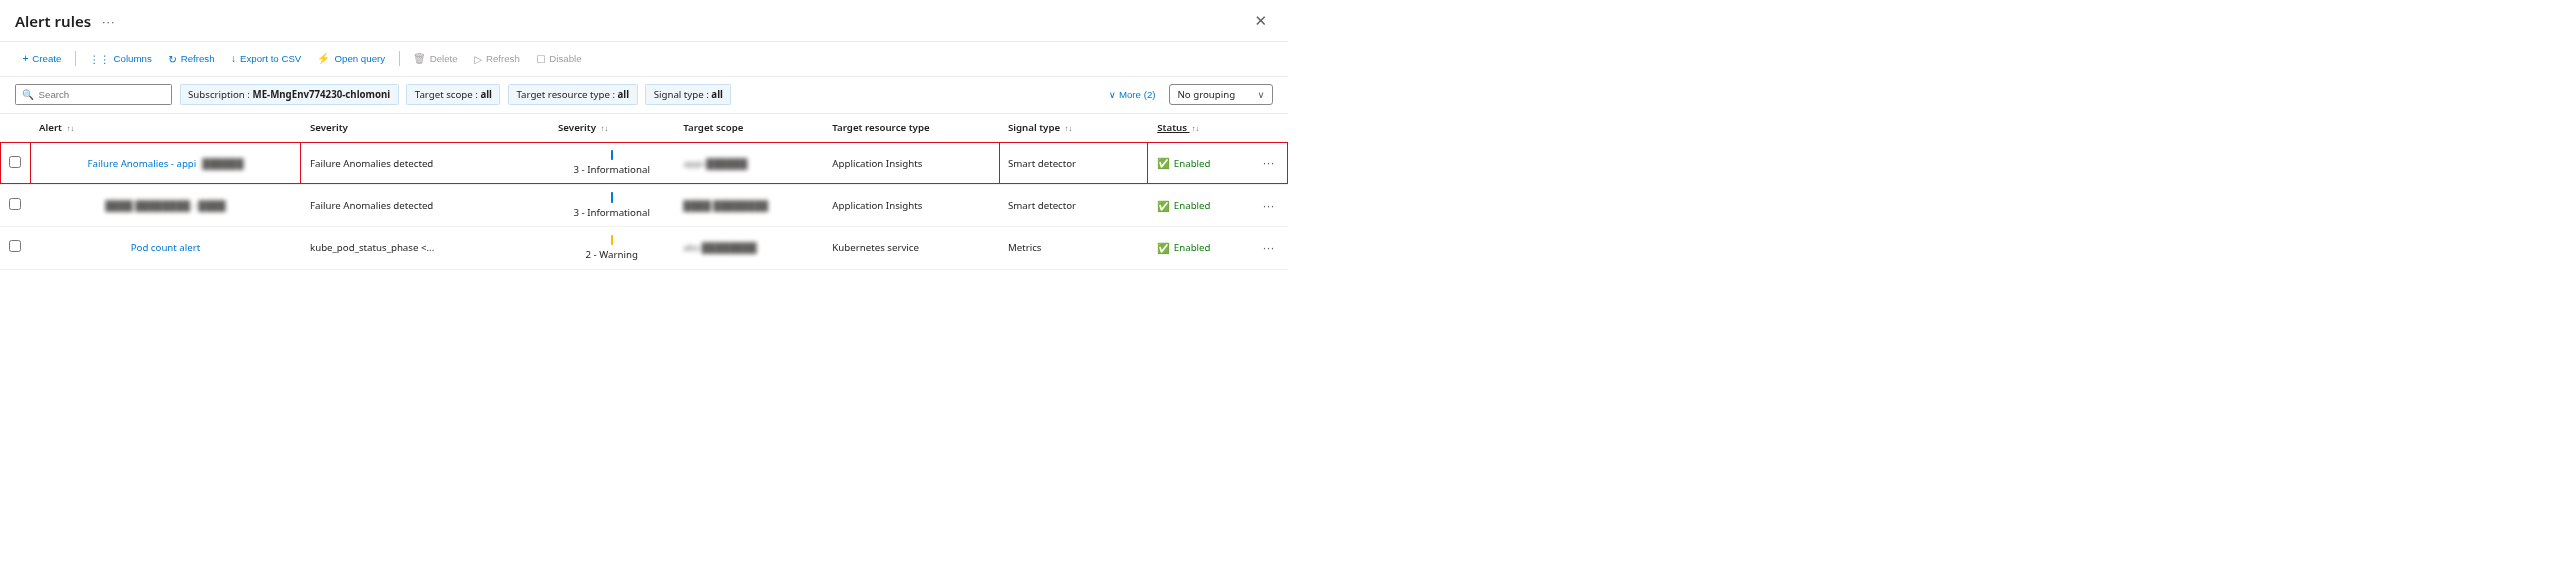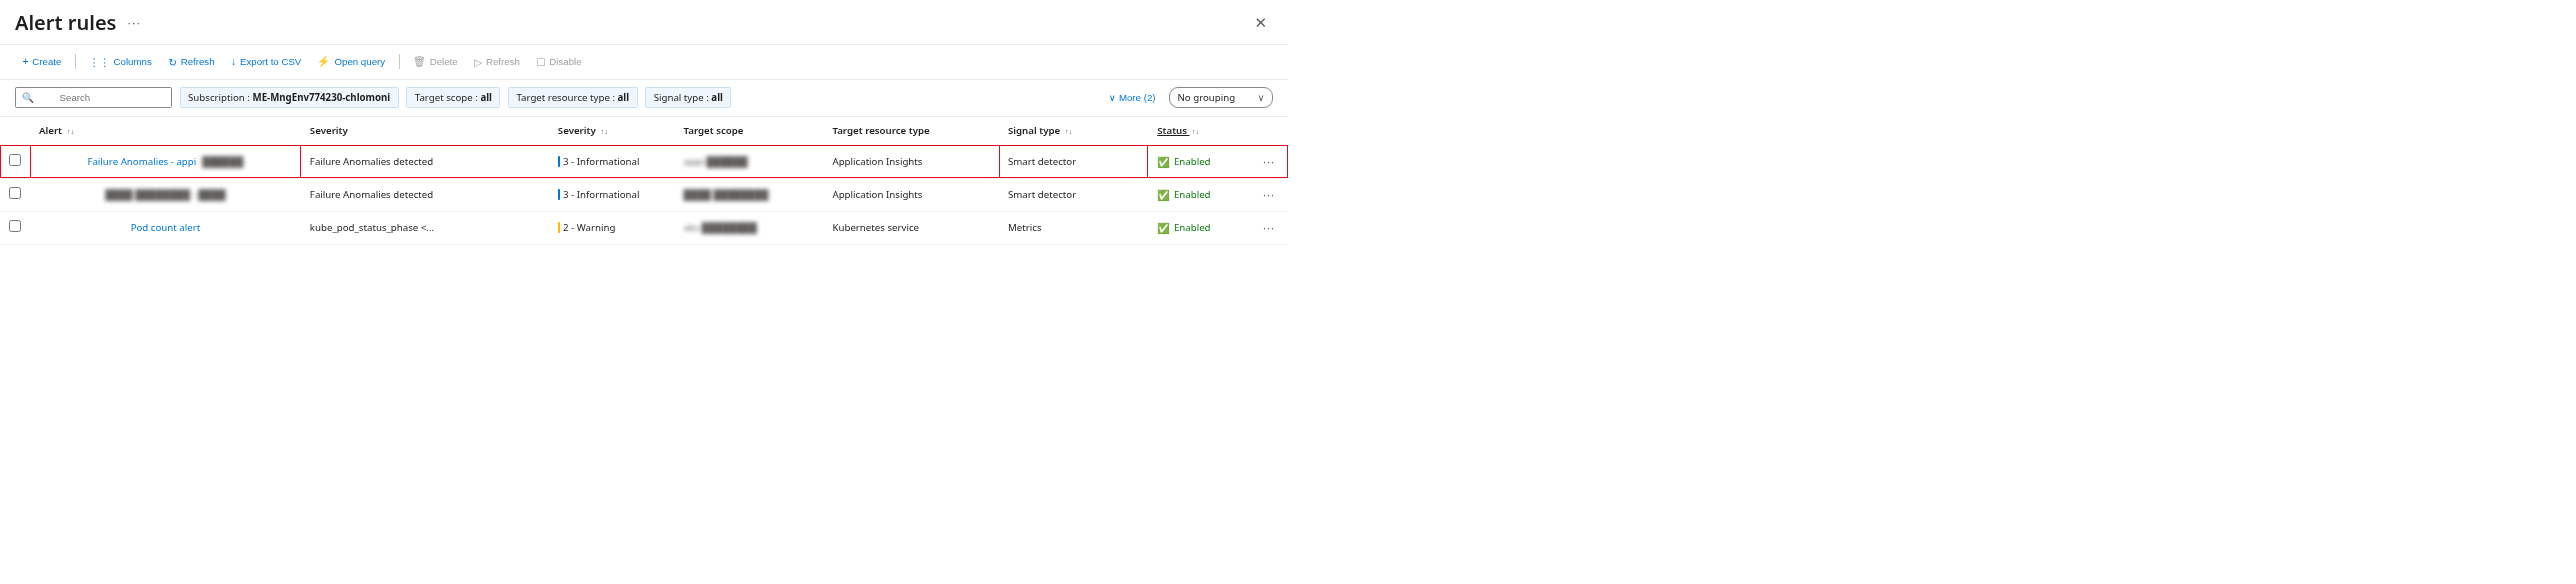--- a/index.html
+++ b/index.html
@@ -18,21 +18,21 @@
       justify-content: space-between;
       padding: 9px 15px 7.5px 15px;
       border-bottom: 0.7px solid #edebe9;
     }
     .header-left {
       display: flex;
       align-items: center;
       gap: 6px;
     }
     .page-title {
-      font-size: 20px;
+      font-size: 15px;
       font-weight: 600;
       color: #201f1e;
     }
     .ellipsis-btn {
       background: none;
       border: none;
       cursor: pointer;
       color: #605e5c;
       font-size: 13.4px;
       padding: 1.5px 4.5px;
@@ -96,21 +96,20 @@
       width: 157px;
       background: #fff;
     }
     .search-box input {
       border: none;
       outline: none;
       font-size: 9.7px;
       color: #605e5c;
       width: 100%;
       background: transparent;
-      margin-left: 21px;
     }
     .filter-chip {
       display: flex;
       align-items: center;
       background: #f3f2f1;
       border: 0.7px solid #c8c6c4;
       border-radius: 1.5px;
       padding: 3px 7.5px;
       font-size: 9.7px;
       white-space: nowrap;
@@ -130,21 +129,21 @@
       cursor: pointer;
       color: #0078d4;
       font-size: 9.7px;
       padding: 3px 6px;
       margin-left: auto;
     }
     .grouping-select {
       display: flex;
       align-items: center;
       border: 0.7px solid #8a8886;
-      border-radius: 9px;
+      border-radius: 3px;
       padding: 3px 7.5px;
       font-size: 9.7px;
       gap: 6px;
       background: #fff;
       cursor: pointer;
       min-width: 104px;
       justify-content: space-between;
     }
     .table-container {
       padding: 0;
@@ -191,20 +190,21 @@
     .name-link {
       color: #0078d4;
       text-decoration: none;
       font-size: 9.7px;
     }
     .severity-badge {
       display: flex;
       align-items: center;
       gap: 3px;
       font-size: 9.7px;
+      flex-direction: column;
     }
     .severity-bar {
       width: 2.2px;
       height: 10.4px;
       border-radius: 0.7px;
     }
     .severity-blue { background: #0078d4; }
     .severity-yellow { background: #ffb900; }
     .status-enabled {
       display: flex;

